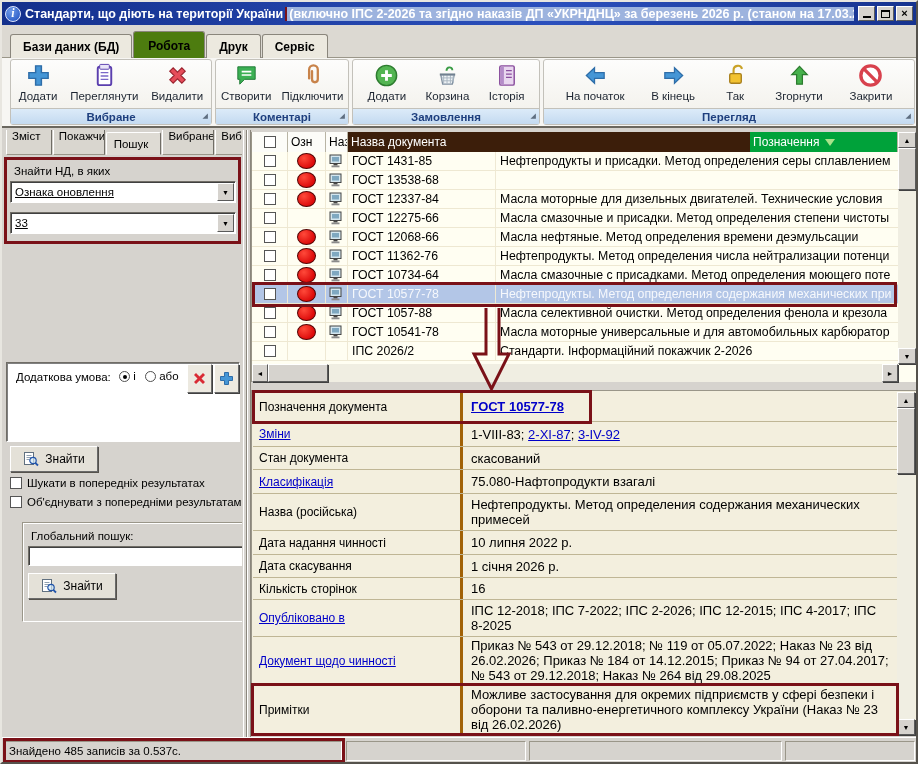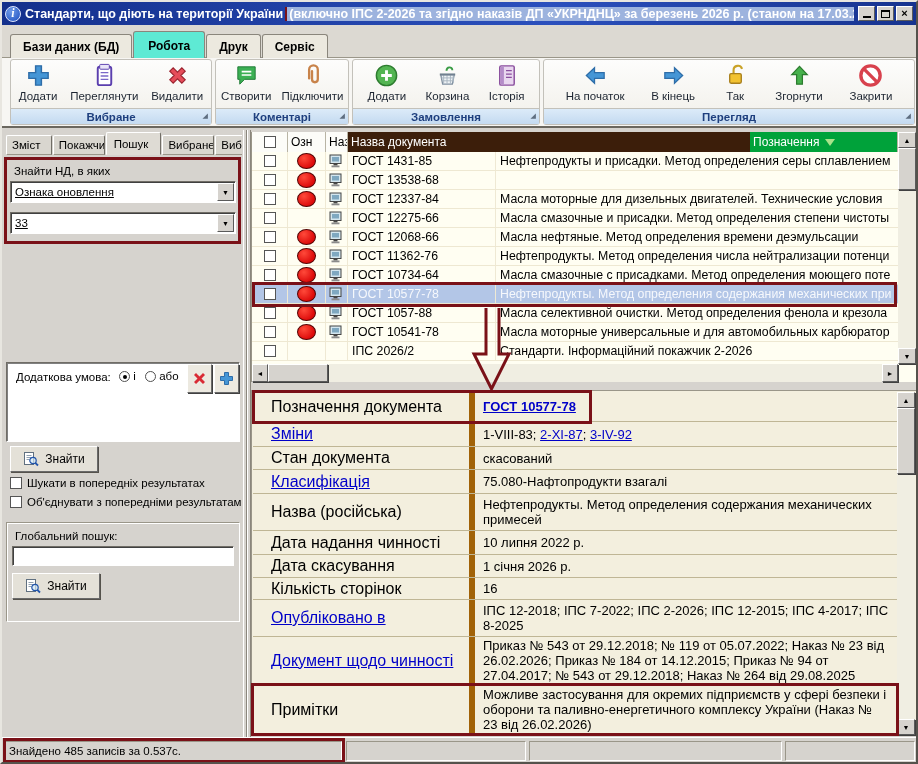--- a/index.html
+++ b/index.html
@@ -23,37 +23,37 @@
   .winbtns{display:flex;gap:2px;flex:0 0 auto;}
   .wbtn{width:17px;height:15px;background:#d6d3ce;border:1px solid;border-color:#fff #5a5a5a #5a5a5a #fff;
     display:flex;align-items:center;justify-content:center;font-size:11px;font-weight:bold;line-height:1;}
   .glyph-min{width:8px;height:2px;background:#000;margin-top:7px;}
   .glyph-max{width:9px;height:8px;border:1px solid #000;border-top-width:2px;}
   
   .tabstrip{position:absolute;left:0;top:23px;width:914px;height:33px;background:#dcd9d2;
     border-bottom:1px solid #9a9689;display:flex;align-items:flex-end;padding-left:8px;}
   .mtab{font-size:12px;font-weight:bold;padding:5px 12px 4px;background:#ece9df;
     border:1px solid #8a867c;border-bottom:none;border-radius:3px 3px 0 0;margin-right:1px;margin-bottom:0;position:relative;top:1px;}
-  .mtab.active{background:#5eead4;padding:7px 14px 5px;top:1px;z-index:2;}
+  .mtab.active{background:#4d7c0f;padding:7px 14px 5px;top:1px;z-index:2;}
   
   .ribbon{position:absolute;left:0;top:56px;width:914px;height:70px;background:#f7f6f3;
     border-bottom:2px solid #6a675f;display:flex;gap:3px;padding:1px 0 0 8px;}
   .rgroup{height:66px;border:1px solid #c3c1ba;border-radius:3px;background:linear-gradient(#fdfdfc,#f1efe9);
     display:flex;flex-direction:column;}
   .gbtns{flex:1;display:flex;justify-content:space-evenly;align-items:flex-start;padding-top:1px;}
   .rbtn{display:flex;flex-direction:column;align-items:center;padding:1px 5px;border-radius:2px;}
   .rbtn svg{width:27px;height:27px;display:block;}
   .rlabel{font-size:11.5px;color:#1c2430;margin-top:1px;white-space:nowrap;}
   .gfooter{height:16px;background:linear-gradient(#dcebf9,#c4daf0);color:#1e3f7e;font-size:11.5px;font-weight:bold;
     display:flex;align-items:center;justify-content:center;position:relative;border-top:1px solid #c3c1ba;}
   .gexp{position:absolute;right:3px;top:3px;font-size:7px;color:#5f6e80;line-height:1;}
   
   .sidebar{position:absolute;left:2px;top:128px;width:238px;height:607px;background:#d6d3ce;overflow:hidden;font-size:11.5px;}
   .stabs{position:absolute;left:2px;top:2px;height:23px;width:260px;display:flex;align-items:flex-end;}
-  .stab{padding:3px 5px 3px;background:#d9d6cf;border:1px solid;border-color:#fff #706d66 #9a9689 #fff;
+  .stab{padding:3px 5px 12px;background:#d9d6cf;border:1px solid;border-color:#fff #706d66 #9a9689 #fff;
     border-radius:2px 2px 0 0;white-space:nowrap;overflow:hidden;margin-right:1px;font-size:11.5px;}
   .stab.active{background:#dedbd4;padding:5px 7px 4px;font-weight:normal;border-bottom:1px solid #dedbd4;position:relative;z-index:2;}
   .slabel{position:absolute;font-size:11.5px;}
   .combo{position:absolute;height:22px;background:#fff;border:1px solid;border-color:#706d66 #fff #fff #706d66;
     box-shadow:inset 1px 1px 0 #404040;display:flex;align-items:center;}
   .combo .cval{flex:1;padding-left:4px;font-size:11.5px;white-space:nowrap;overflow:hidden;text-decoration:underline;}
   .combo .cbtn{width:17px;height:18px;margin-right:1px;background:#d6d3ce;border:1px solid;border-color:#fff #5a5a5a #5a5a5a #fff;
     display:flex;align-items:center;justify-content:center;font-size:7px;color:#000;}
   .groupbox{position:absolute;background:#fff;border:1px solid;border-color:#706d66 #fff #fff #706d66;box-shadow:inset 1px 1px 0 #808080;}
   .groupbox2{position:absolute;background:#d6d3ce;border:1px solid;border-color:#9a9689 #fff #fff #9a9689;box-shadow:1px 1px 0 #fff inset;}
@@ -92,21 +92,21 @@
   .dot{width:19px;height:16px;border-radius:50%;background:radial-gradient(circle at 35% 30%,#ff4a3a,#dd0b0b 70%);border:1px solid #550000;}
   
   .sbtn{position:absolute;background:#d6d3ce;border:1px solid;border-color:#fff #5a5a5a #5a5a5a #fff;box-shadow:1px 1px 0 #404040;
     display:flex;align-items:center;justify-content:center;font-size:7px;color:#000;line-height:1;}
   .strack{position:absolute;background:#f0eee2;}
   .sthumb{position:absolute;background:#d6d3ce;border:1px solid;border-color:#fff #5a5a5a #5a5a5a #fff;box-shadow:1px 1px 0 #404040;}
   
   .details{position:absolute;left:249px;top:388px;width:666px;height:346px;background:#f3efde;border:1px solid #9a9689;}
   .drows{position:absolute;left:1px;top:1px;width:645px;}
   .drow{display:flex;border-bottom:1px solid #bfb695;overflow:hidden;align-items:center;}
-  .dlabel{width:210px;flex:0 0 auto;padding:2px 6px;font-size:16px;border-right:6px solid #a16207;align-self:stretch;display:flex;align-items:center;margin-left:12px;}
+  .dlabel{width:210px;flex:0 0 auto;padding:2px 6px;font-size:12px;border-right:3px solid #a16207;align-self:stretch;display:flex;align-items:center;}
   .dvalue{flex:1;padding:2px 8px;font-size:13px;line-height:15px;}
   .lnk{color:var(--link);text-decoration:underline;cursor:pointer;}
   .lnk.strong{font-weight:bold;}
   
   .statusbar{position:absolute;left:0;top:735px;width:914px;height:25px;background:#d6d3ce;border-top:1px solid #fff;}
   .ssect{position:absolute;top:3px;height:20px;border:1px solid;border-color:#9a9689 #fff #fff #9a9689;
     font-size:11.5px;display:flex;align-items:center;padding:0 4px;white-space:nowrap;overflow:hidden;}
   
   .annot{position:absolute;border:3px solid var(--annot);pointer-events:none;z-index:50;}
   .arrow-overlay{position:absolute;left:0;top:0;width:918px;height:764px;pointer-events:none;z-index:49;}
@@ -313,21 +313,21 @@
 
     <label class="cbrow" style="left:6px;top:347px">
         <span class="cbx"></span>
         <span>Шукати в попередніх результатах</span>
       </label>
     <label class="cbrow" style="left:6px;top:366px">
         <span class="cbx"></span>
         <span>Об'єднувати з попередніми результатами</span>
       </label>
 
-    <div class="groupbox2" style="left:2px;top:392px;width:234px;height:100px">
+    <div class="groupbox2" style="left:18px;top:392px;width:234px;height:100px">
       <span class="slabel" style="left:8px;top:7px">Глобальний пошук:</span>
       <input class="tinput" style="left: 5px; top: 23px; width: 222px;" value="">
       <div class="btn" style="left:5px;top:50px;width:88px">
         <svg width="16" height="16" viewBox="0 0 16 16">
             <rect x="1.5" y="1.5" width="9" height="12" fill="#fff" stroke="#607080"></rect>
             <path d="M3.5 4.5h5M3.5 6.5h5M3.5 8.5h3" stroke="#90a0b0" fill="none"></path>
             <circle cx="10" cy="9.5" r="3.2" fill="#cfe6f4" fill-opacity="0.7" stroke="#2255aa" stroke-width="1.2"></circle>
             <path d="M12.3 11.8L15 14.5" stroke="#2255aa" stroke-width="1.8"></path>
           </svg>
         <span>Знайти</span>

